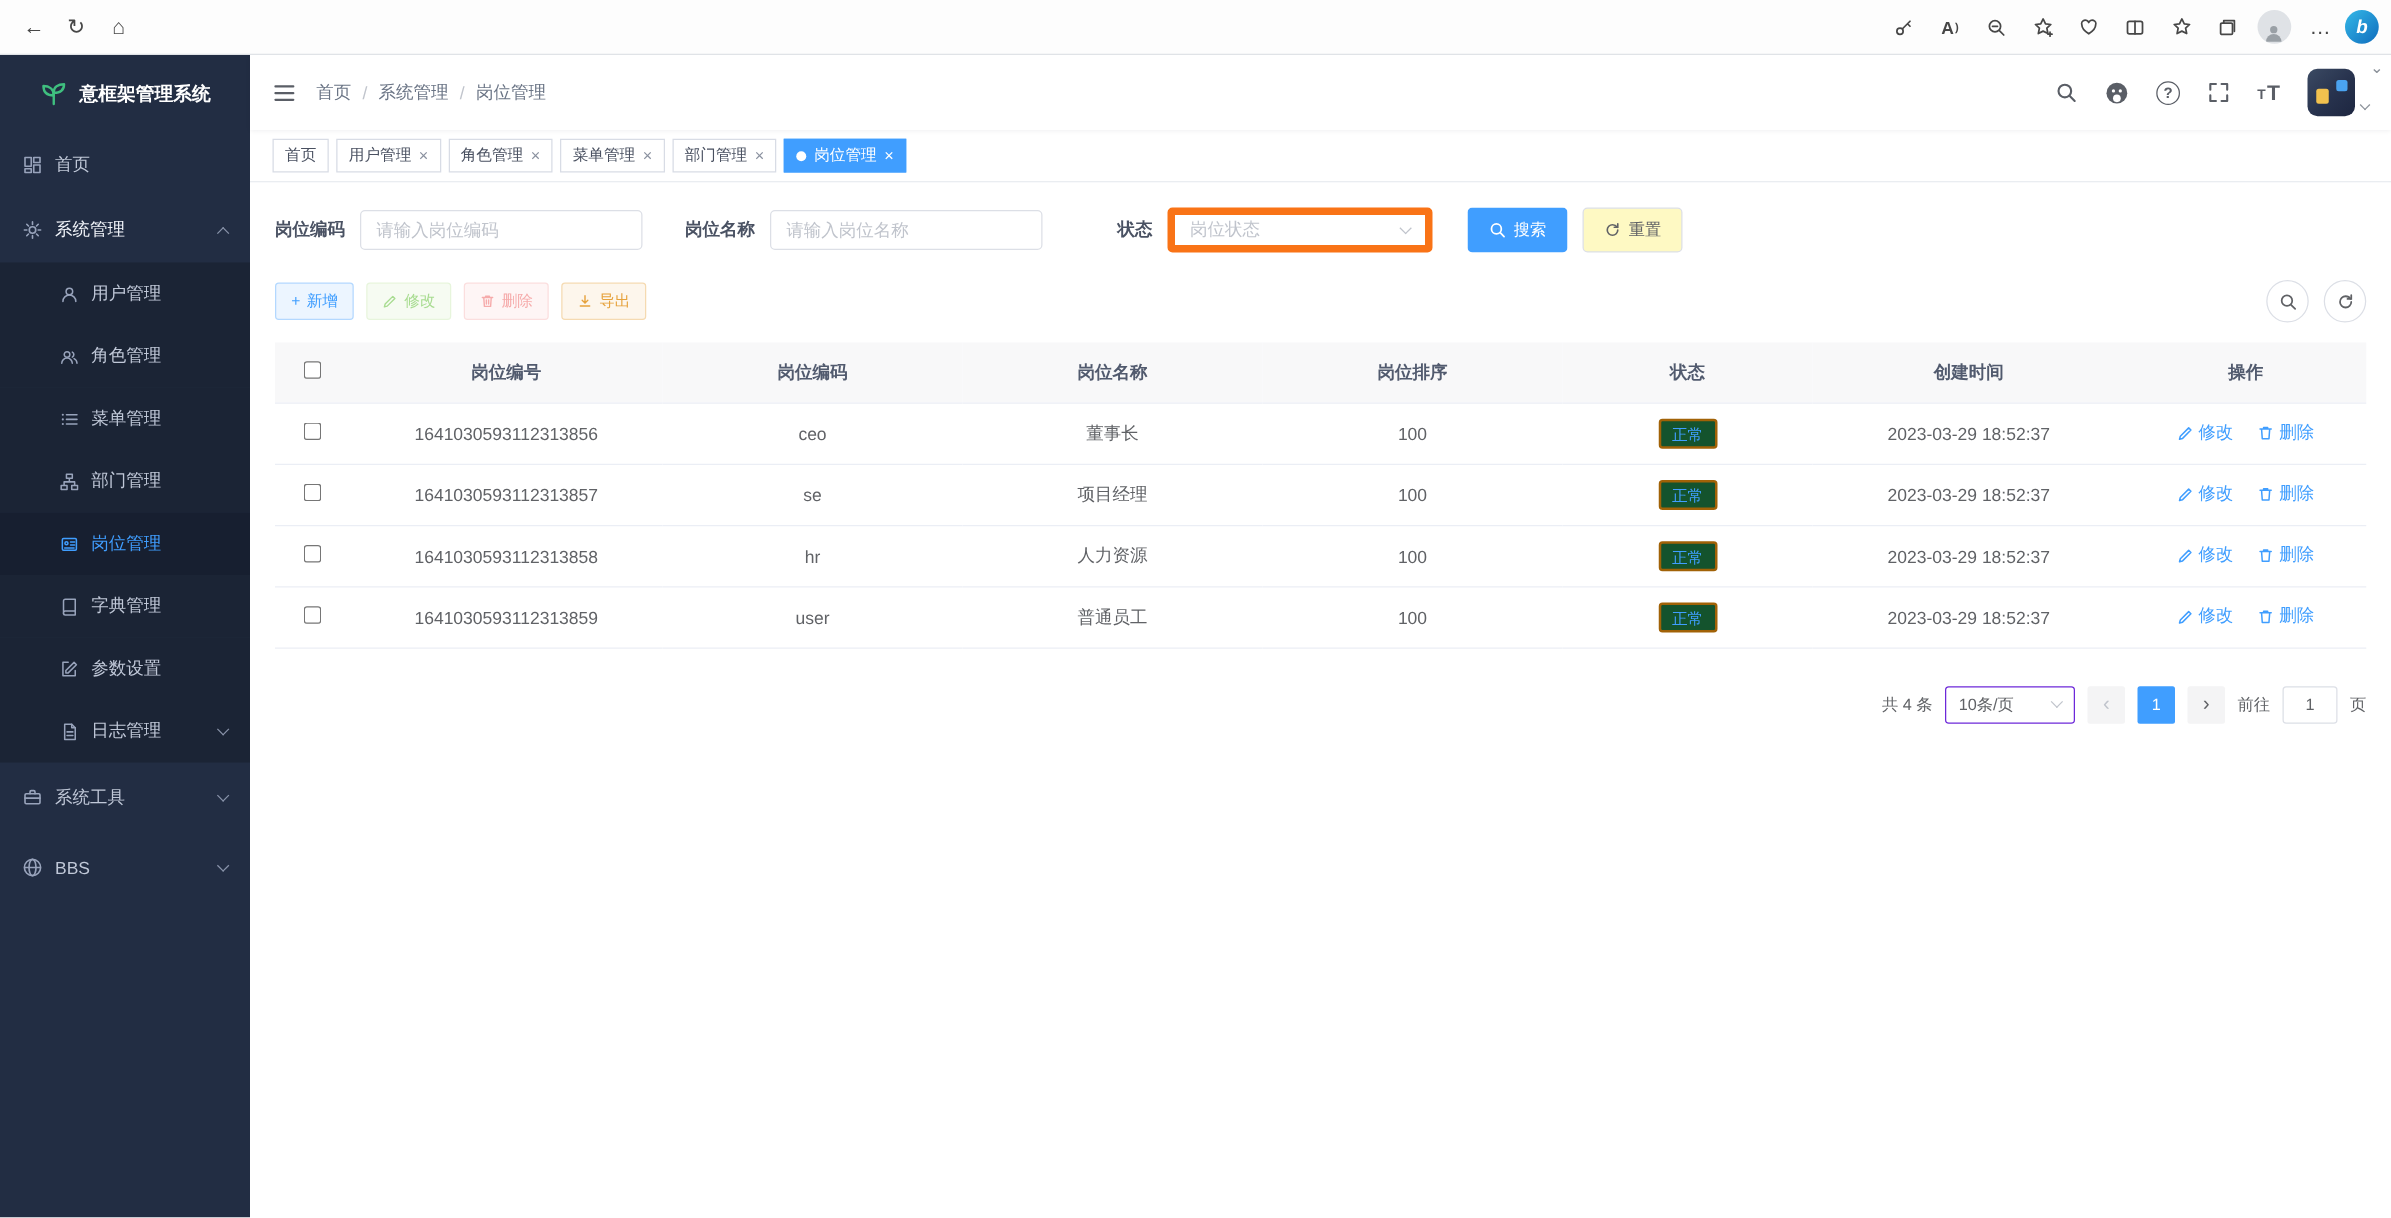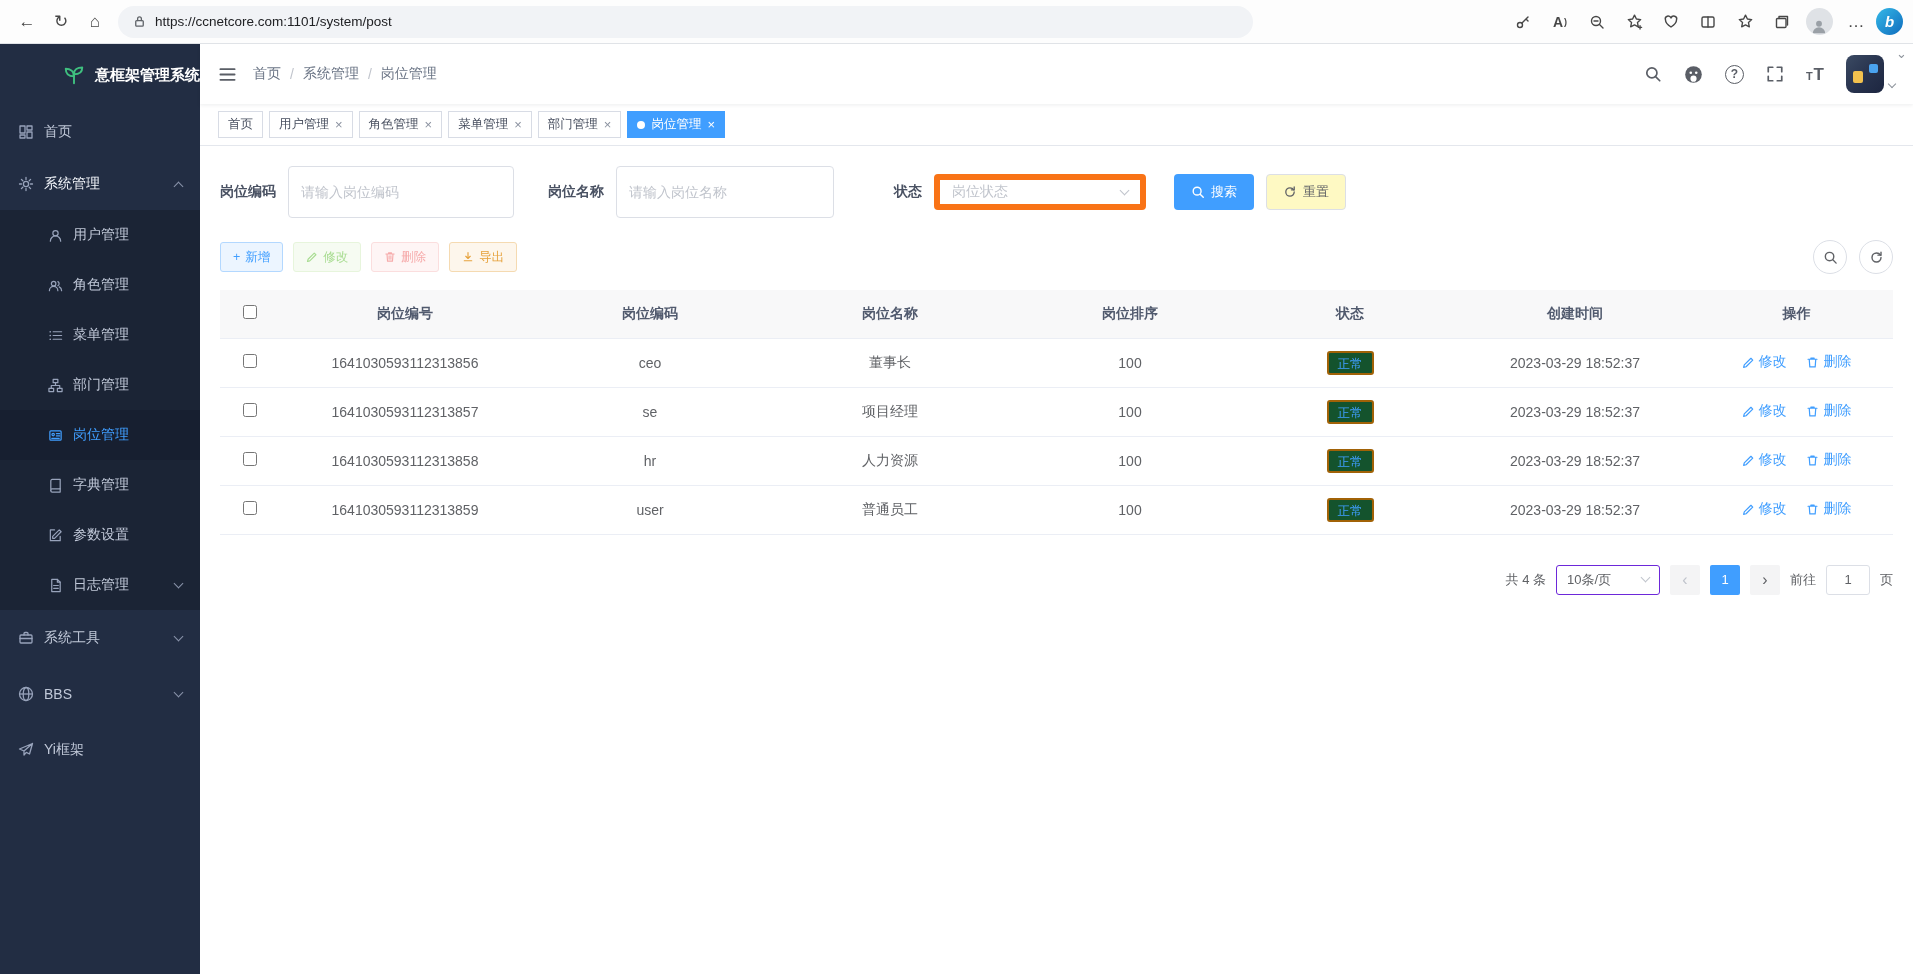--- a/index.html
+++ b/index.html
@@ -21,21 +21,21 @@
   .avatar-browser{width:27px;height:27px;border-radius:50%;overflow:hidden;background:#dfe2e6;
     display:flex;align-items:flex-end;justify-content:center}
   .bing{width:27px;height:27px;border-radius:50%;color:#fff;font-weight:bold;font-style:italic;
     background:linear-gradient(135deg,#35b9e8,#0f6cbd);display:flex;align-items:center;
     justify-content:center;font-size:15px;cursor:pointer}
   .edge-caret{position:absolute;top:46px;right:6px;color:#8d939b;font-size:13px;z-index:6;cursor:pointer}
 
   
   .app{display:flex;height:930px}
   .sidebar{width:200px;background:#222d43;flex-shrink:0;color:#c0c8d8;overflow:hidden}
-  .logo{height:62px;display:flex;align-items:center;justify-content:flex-end;gap:10px;
+  .logo{height:62px;display:flex;align-items:center;justify-content:center;gap:10px;
     color:#fff;font-size:15px;font-weight:bold;cursor:pointer}
   .menu-item{height:52px;display:flex;align-items:center;padding:0 18px;font-size:14px;
     cursor:pointer;gap:10px;white-space:nowrap}
   .menu-item .mi{color:#98a3bb;flex-shrink:0}
   .menu-item.lower{height:56px}
   .menu-item.open{color:#f2f5fa}
   .sub{height:50px;background:#1b2435;padding-left:48px}
   .sub.active{color:#409eff;background:#171f30}
   .sub.active .mi{color:#409eff}
   .arr{margin-left:auto;width:7px;height:7px;border-right:1.5px solid #8a94ab;
@@ -73,21 +73,21 @@
     border:1px solid #d8dce5;background:#fff;font-size:12.5px;color:#495060;cursor:pointer}
   .tag .x{font-size:13px;color:#8a919f;line-height:1;cursor:pointer}
   .tag.active{background:#409eff;border-color:#409eff;color:#fff}
   .tag.active .x{color:#fff}
   .tag .dot{width:8px;height:8px;border-radius:50%;background:#fff}
 
   
   .content{flex:1;padding:20px;overflow:hidden;background:#fff}
   .filter-row{display:flex;align-items:center}
   .f-label{font-size:14px;font-weight:bold;color:#4a5263;margin-right:12px;white-space:nowrap}
-  .el-input{height:52px;width:226px;border:1px solid #dcdfe6;border-radius:4px;
+  .el-input{height:32px;width:226px;border:1px solid #dcdfe6;border-radius:4px;
     padding:0 12px;font-size:14px;color:#ef4444;outline:none;background:#fff}
   .el-input::placeholder{color:#c0c4cc}
   .ml34{margin-left:34px}.ml60{margin-left:60px}.ml28{margin-left:28px}.ml12{margin-left:12px}
   .el-select{width:212px;height:36px;border:6px solid #f97316;border-radius:4px;background:#fff;
     display:flex;align-items:center;justify-content:space-between;padding:0 12px;
     font-size:14px;color:#c0c4cc;cursor:pointer}
   .sel-caret{width:7px;height:7px;border-right:1.3px solid #c0c4cc;border-bottom:1.3px solid #c0c4cc;
     transform:rotate(45deg);margin-top:-4px}
   .btn{height:36px;border-radius:4px;font-size:13px;display:inline-flex;align-items:center;
     gap:6px;padding:0 16px;cursor:pointer;border:1px solid transparent;white-space:nowrap}
@@ -128,27 +128,20 @@
     text-align:center;font-size:13px;color:#606266;outline:none}
 </style>
 </head>
 <body>
 
 <div class="browser-bar">
   <span class="b-btn">←</span>
   <span class="b-btn">↻</span>
   <span class="b-btn">⌂</span>
 
-  <div class="url-pill">
-    <svg width="15" height="15" viewBox="0 0 16 16" stroke="#5f6368" fill="none" stroke-width="1.4" stroke-linecap="round" stroke-linejoin="round">
-        <rect x="4" y="7" width="8" height="6" rx="1"></rect>
-        <path d="M6 7V5a2 2 0 0 1 4 0v2"></path>
-      </svg>
-    <span class="url-text">https://ccnetcore.com:1101/system/post</span>
-  </div>
 
   <div class="b-right">
     <span class="b-btn">
       <svg width="16" height="16" viewBox="0 0 16 16" stroke="currentColor" fill="none" stroke-width="1.4" stroke-linecap="round" stroke-linejoin="round">
           <circle cx="5" cy="11" r="2.5"></circle>
           <path d="M7 9l6-6M11 5l2 2"></path>
         </svg>
     </span>
     <span class="b-btn read-aloud">A</span>
     <span class="b-btn">
@@ -303,26 +296,20 @@
       <i class="arr"></i>
     </div>
     <div class="menu-item lower">
       <svg class="mi" width="16" height="16" viewBox="0 0 16 16" stroke="currentColor" fill="none" stroke-width="1.3">
           <circle cx="8" cy="8" r="6.5"></circle>
           <ellipse cx="8" cy="8" rx="2.8" ry="6.5"></ellipse>
           <path d="M1.5 8h13"></path>
         </svg>
       <span>BBS</span>
       <i class="arr"></i>
-    </div>
-    <div class="menu-item lower">
-      <svg class="mi" width="16" height="16" viewBox="0 0 16 16" stroke="currentColor" fill="none" stroke-width="1.3" stroke-linejoin="round">
-          <path d="M14.5 1.5l-13 5.5 4.5 2zM6 9v4l2.3-2.6 3.2 1.6 3-10.5z"></path>
-        </svg>
-      <span>Yi框架</span>
     </div>
   </aside>
 
   <div class="main">
 
     <header class="navbar">
       <span class="hamburger">
         <svg width="19" height="19" viewBox="0 0 16 16" stroke="currentColor" fill="none" stroke-width="1.5" stroke-linecap="round">
             <path d="M2 3.5h12M2 8h12M2 12.5h12"></path>
           </svg>

